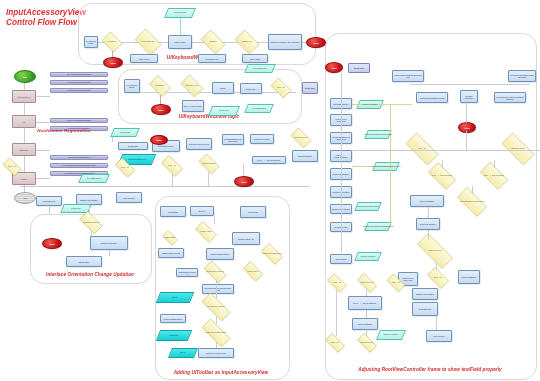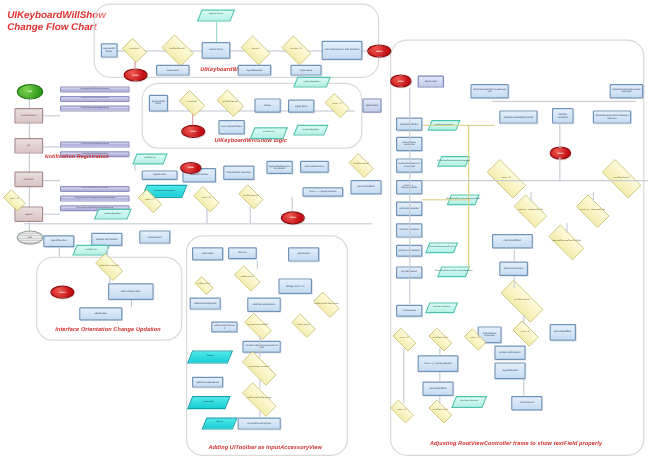--- a/index.html
+++ b/index.html
@@ -68,22 +68,22 @@
   .ln.y{background:#dcd38c;}
   .ln.r{background:#d9a0a0;}
   .ln.t{background:#9fd8d0;}
 </style>
 </head>
 <body>
 
 <div id="stage">
 
   <div class="title" style="left:6px;top:8px;">
-    <div>UIKeyboardWillShow</div>
-    <div>Change Flow Chart</div>
+    <div>InputAccessoryView</div>
+    <div>Control Flow Flow</div>
   </div>
 
   <div class="panel" style="left:78px;top:3px;width:236px;height:60px;"></div>
   <div class="panel-label" style="left:196px;top:55px;">UIKeyboardWillHide logic</div>
 
   <div class="panel" style="left:118px;top:69px;width:182px;height:53px;"></div>
   <div class="panel-label" style="left:209px;top:114px;">UIKeyboardWillShow logic</div>
 
   <div class="panel" style="left:30px;top:214px;width:120px;height:68px;"></div>
   <div class="panel-label" style="left:90px;top:272px;">Interface Orientation Change Updation</div>

